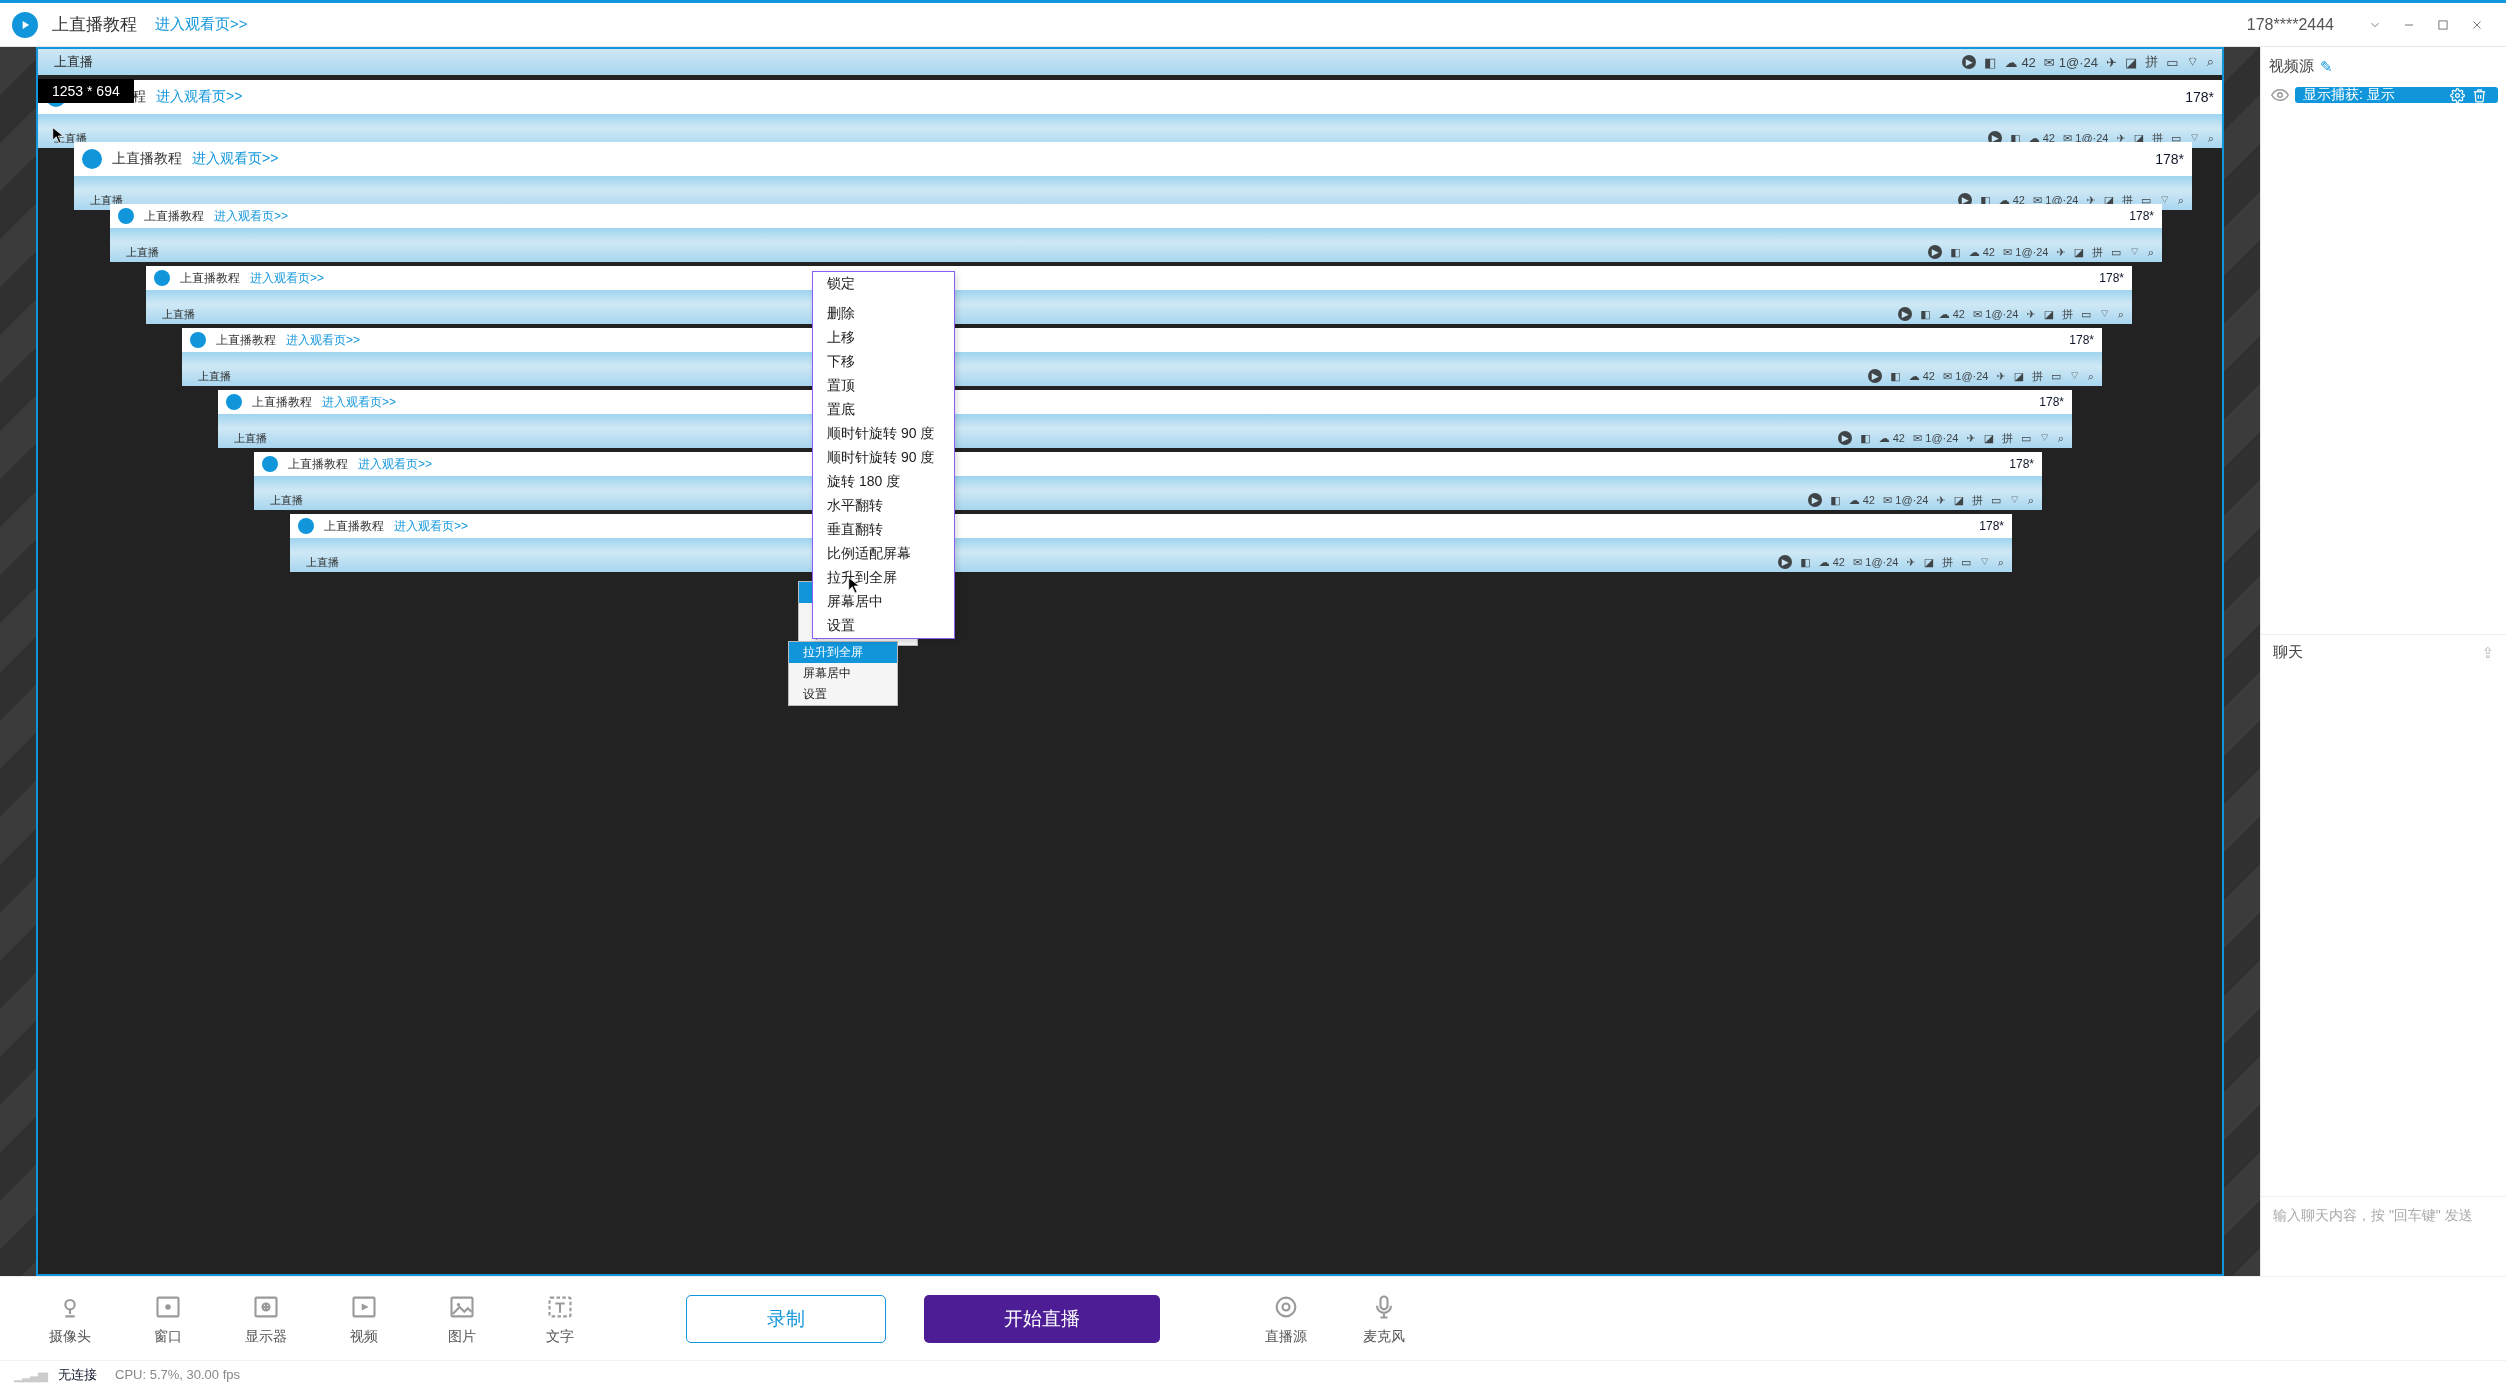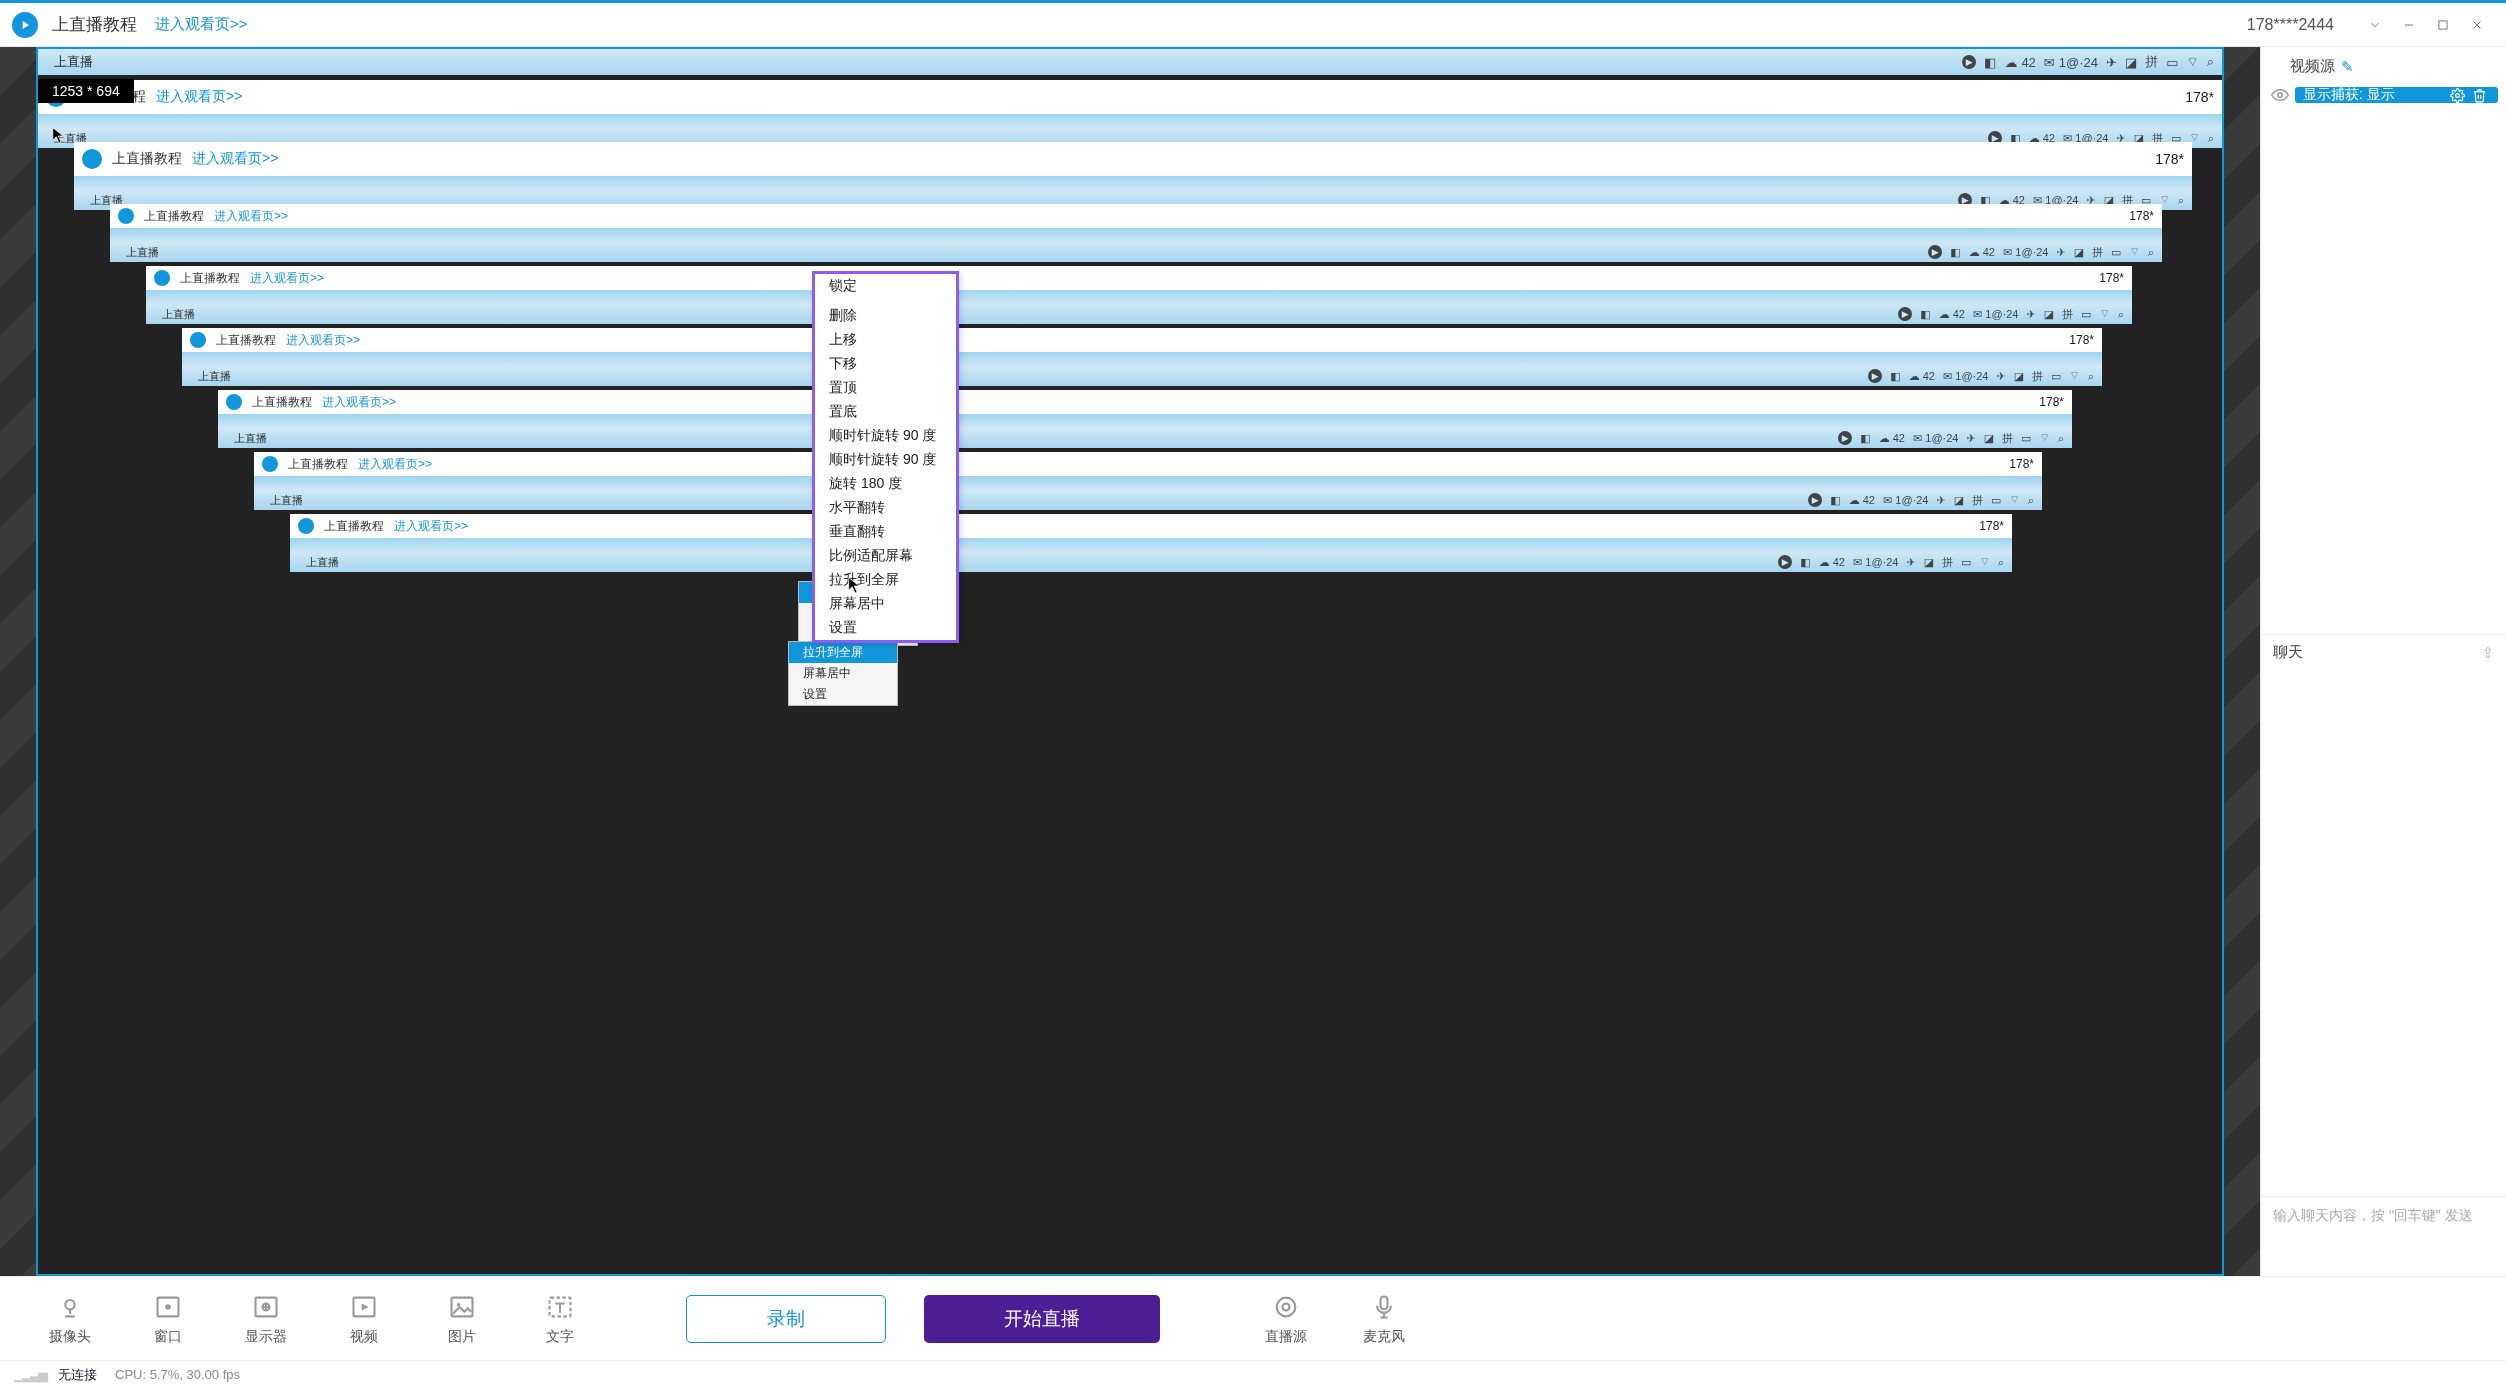--- a/index.html
+++ b/index.html
@@ -16,21 +16,21 @@
 .titlebar .account{font-size:16px;color:#555;margin-right:24px}
 .titlebar .winbtn{width:34px;height:34px;display:flex;align-items:center;justify-content:center;color:#666;cursor:pointer;font-size:18px}
 .titlebar .winbtn svg{width:14px;height:14px;stroke:#666;stroke-width:1.5;fill:none}
 
 
 .main{flex:1;display:flex;min-height:0}
 .preview{flex:1;background:#333;position:relative;overflow:hidden}
 .sidepanel{width:246px;display:flex;flex-direction:column;border-left:1px solid #e6e6e6;background:#fff}
 
 
-.sp-head{display:flex;align-items:center;padding:10px 29px 6px;font-size:15px;color:#444}
+.sp-head{display:flex;align-items:center;padding:10px 8px 6px;font-size:15px;color:#444}
 .sp-head .rename-ic{margin-left:6px;color:#1296db}
 .src-row{display:flex;align-items:center;padding:2px 8px}
 .src-row .eye{width:22px;height:22px;display:flex;align-items:center;justify-content:center;color:#888;margin-right:4px}
 .src-pill{flex:1;background:#1296db;color:#fff;border-radius:3px;height:16px;display:flex;align-items:center;padding:0 8px;font-size:14px}
 .src-pill .srcname{flex:1;white-space:nowrap;overflow:hidden;text-overflow:ellipsis}
 .src-pill .ic{width:22px;display:flex;justify-content:center;cursor:pointer}
 .sp-fill{flex:1}
 .sp-chat-head{display:flex;align-items:center;padding:8px 12px;border-top:1px solid #eee;font-size:15px;color:#444}
 .sp-chat-head .spacer{flex:1}
 .sp-chat-body{flex:1;min-height:120px}
@@ -75,21 +75,21 @@
 .size-badge{position:absolute;left:0;top:30px;background:#000;color:#fff;font-size:14px;padding:4px 14px;z-index:50}
 .zoom-box{position:absolute;left:30px;top:96px;width:110px;background:#fff;border:1px solid #666;z-index:60}
 .zoom-grid{position:relative;height:90px;background:#fff;overflow:hidden}
 .zoom-grid::before,.zoom-grid::after{content:"";position:absolute;background:#3a8a3a}
 .zoom-grid::before{left:50%;top:0;width:1px;height:100%}
 .zoom-grid::after{top:50%;left:0;height:1px;width:100%}
 .zoom-blob{position:absolute;right:-14px;bottom:-14px;width:70px;height:70px;border-radius:50%;background:radial-gradient(circle at 30% 30%,#4fc0ee,#1296db)}
 .zoom-meta{background:#2a2a2a;color:#eee;font-size:11px;padding:4px 6px;line-height:1.35}
 
 
-.ctx{position:absolute;background:#fff;border:3px solid #8b5cf6;box-shadow:2px 2px 6px rgba(0,0,0,.15);z-index:80;font-size:14px;color:#222}
+.ctx{position:absolute;background:#fff;border:1px solid #8b5cf6;box-shadow:2px 2px 6px rgba(0,0,0,.15);z-index:80;font-size:14px;color:#222}
 .ctx .item{padding:3px 20px 3px 14px;white-space:nowrap;cursor:default}
 .ctx .sep{height:6px}
 .ctx-nested{position:absolute;background:#f5f5f5;border:1px solid #bbb;font-size:12px;color:#222;z-index:40}
 .ctx-nested .item{padding:2px 14px;white-space:nowrap}
 .ctx-nested .item.hl{background:#1296db;color:#fff}
 
 .cursor-arrow{position:absolute;width:14px;height:18px;z-index:90}
 .cursor-arrow svg{width:14px;height:18px}
 </style>
 </head>

